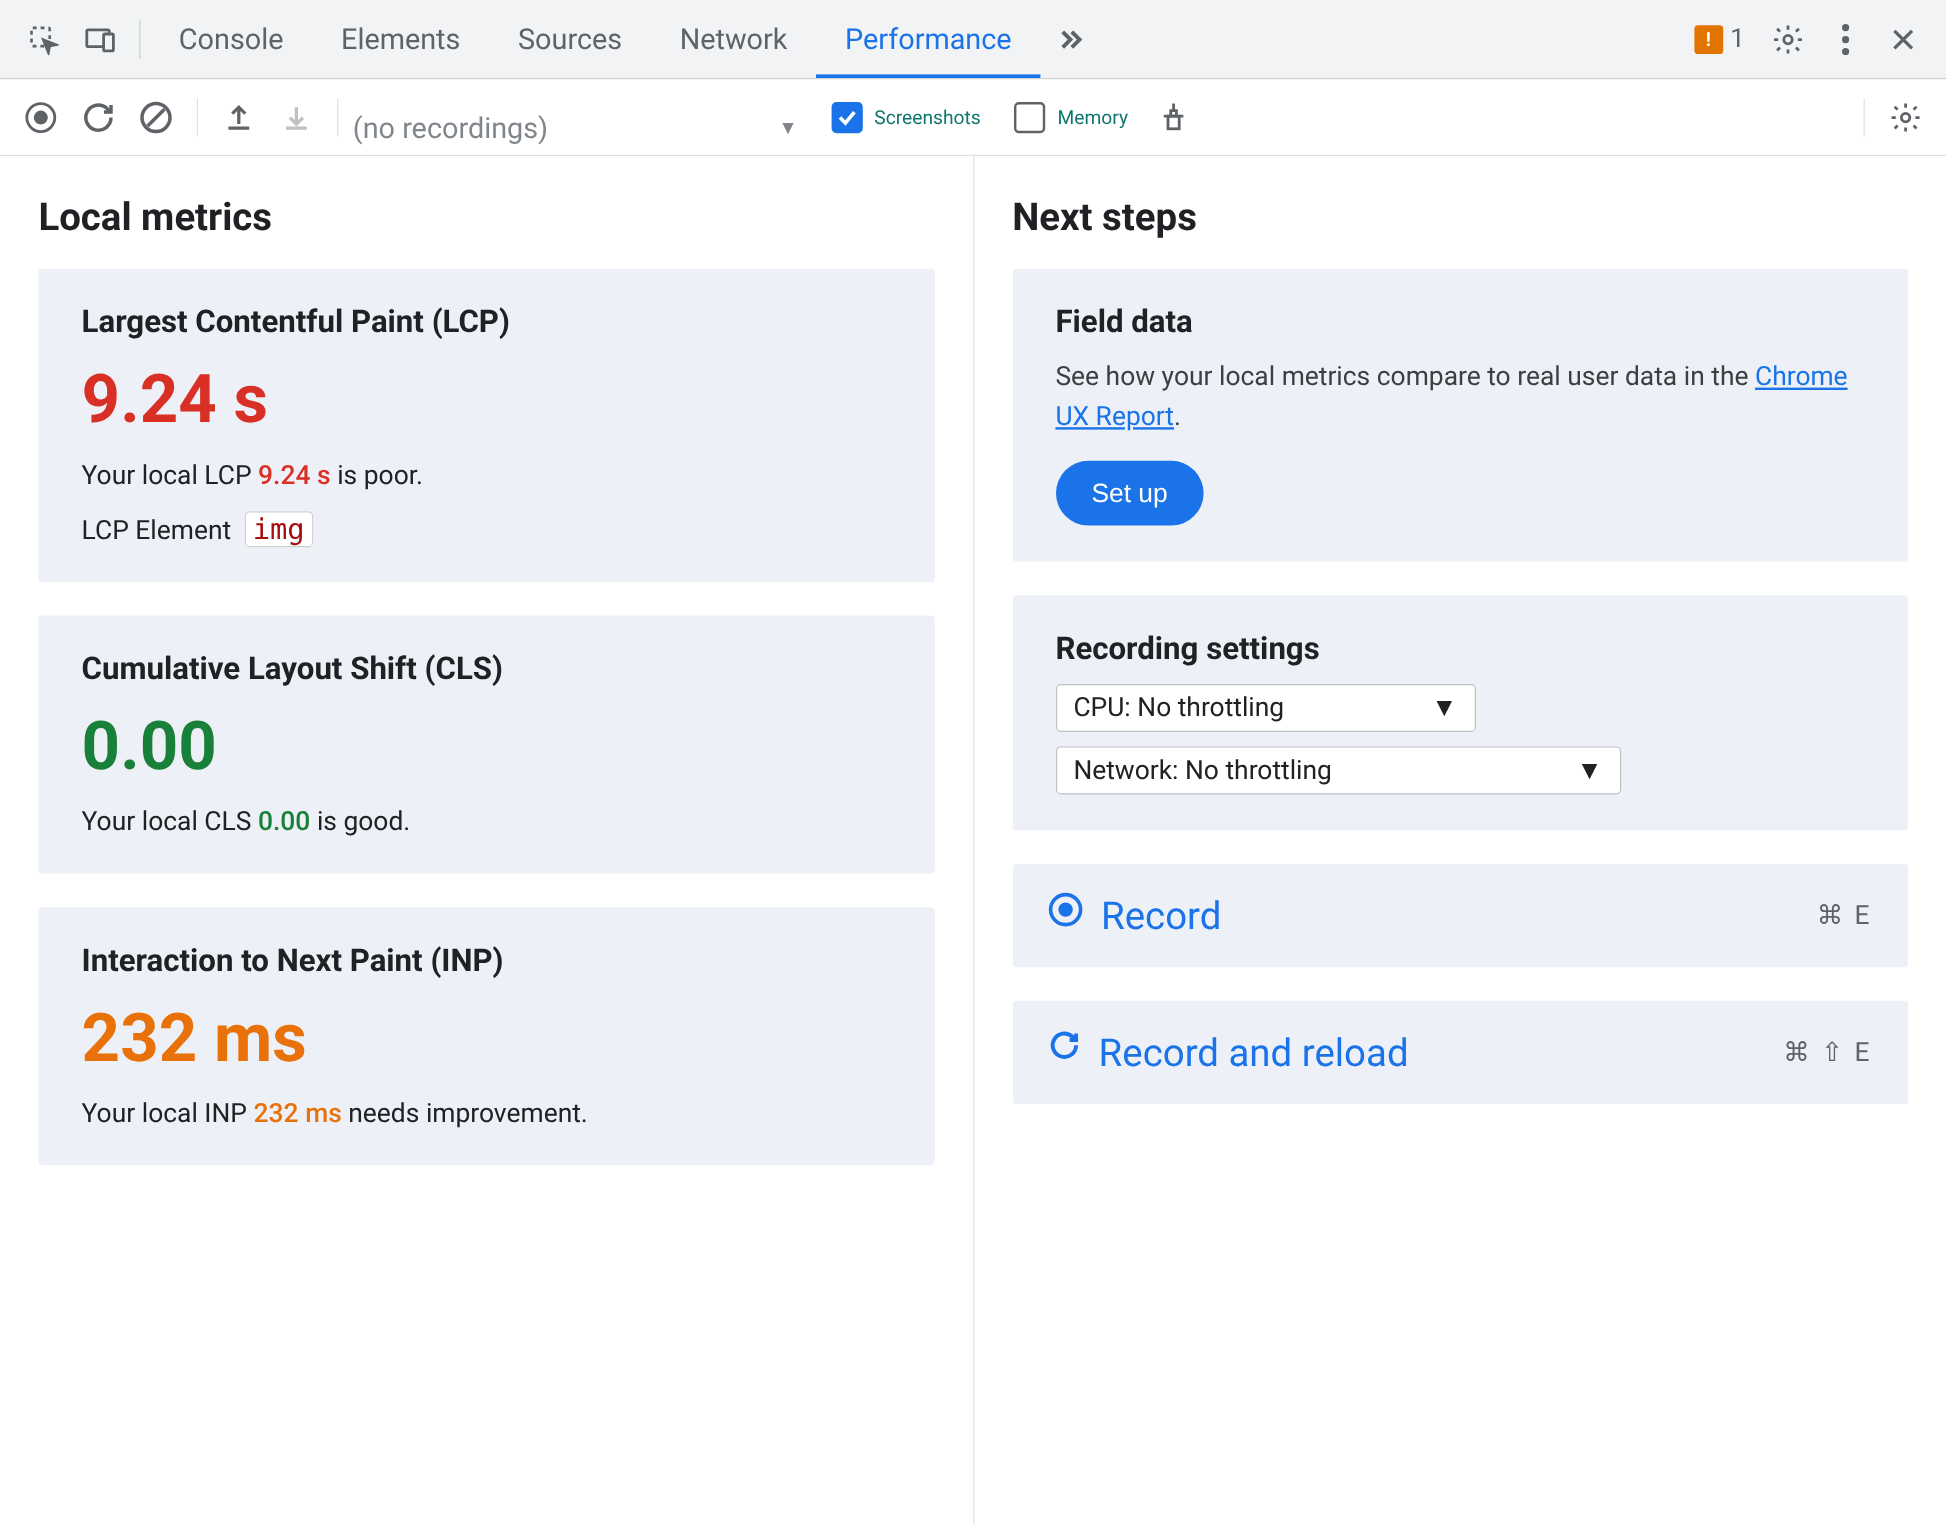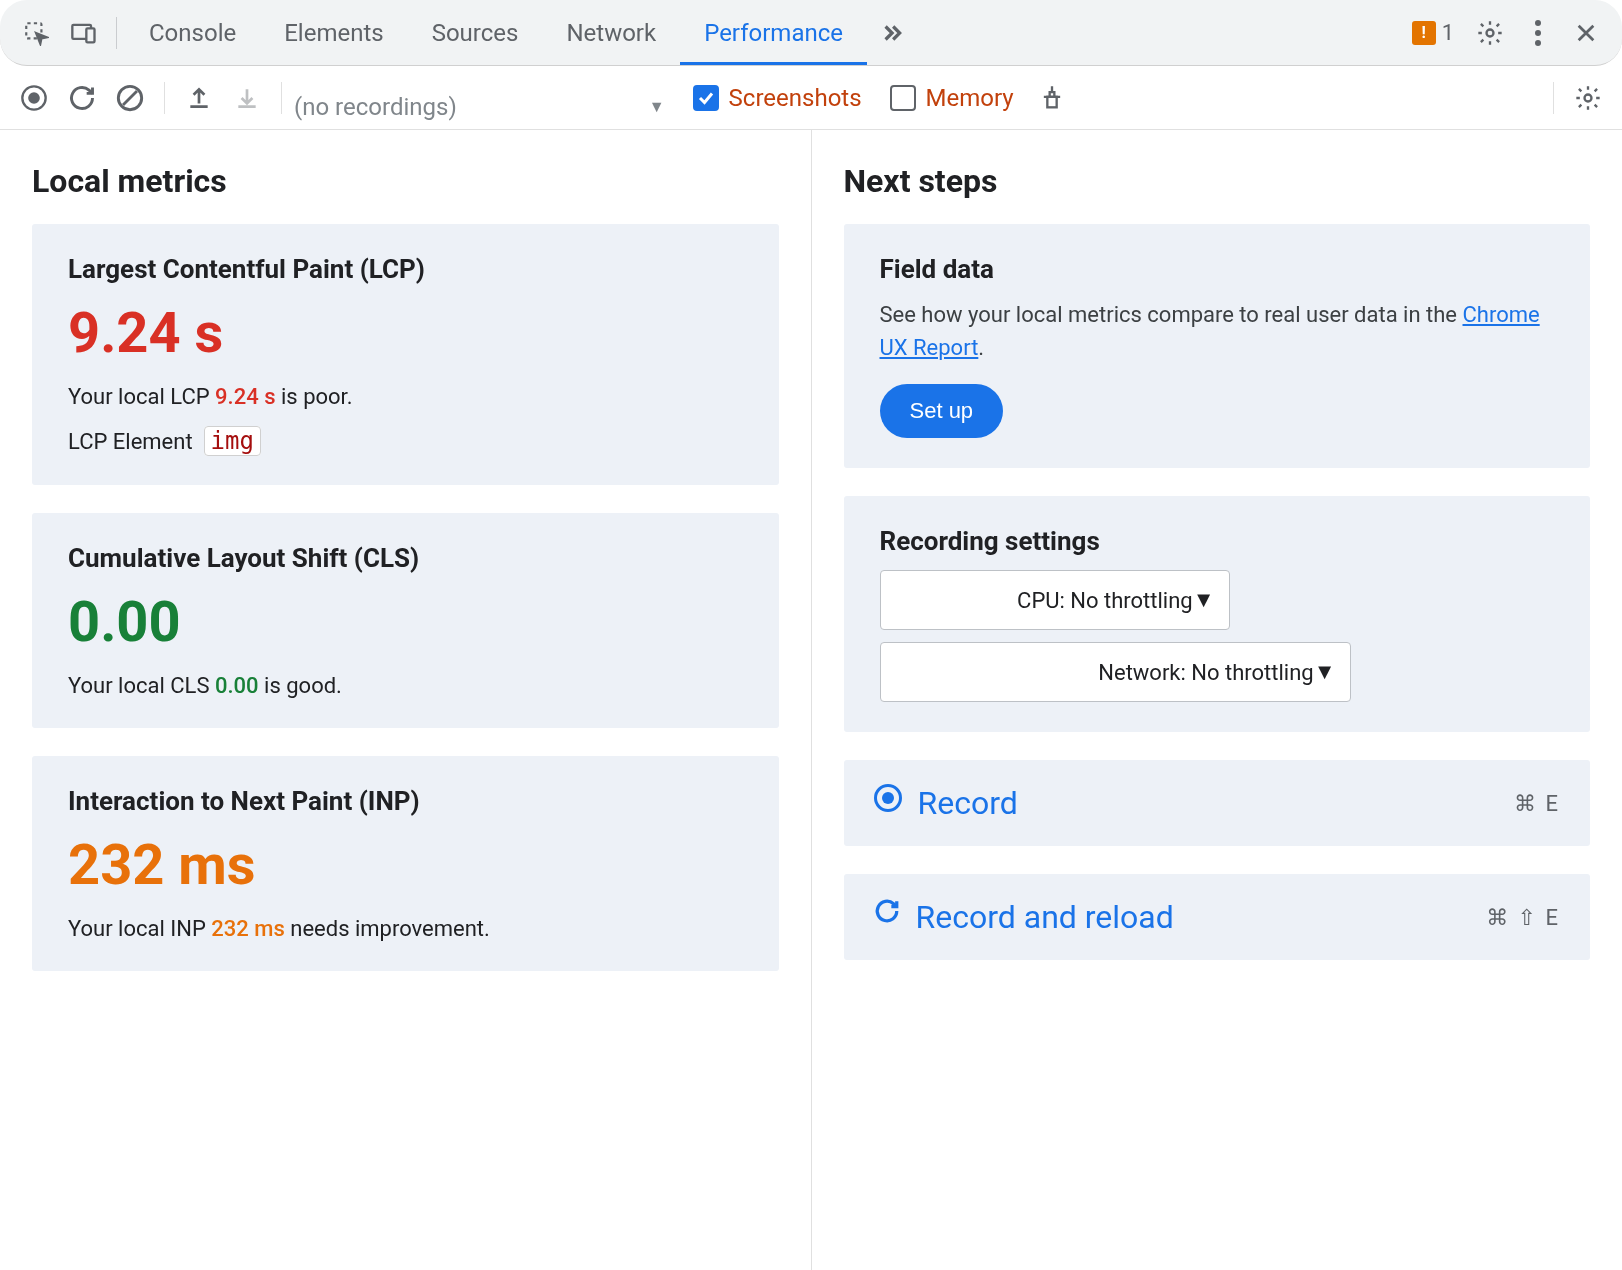--- a/index.html
+++ b/index.html
@@ -11,21 +11,20 @@
   height: 1270px;
   font-size: 18px;
 }
 .top-tabs {
   display: flex;
   align-items: center;
   height: 66px;
   background: #f1f3f4;
   border-bottom: 1px solid #d0d0d0;
   padding: 0 12px;
-  border-radius: 27px;
 }
 .top-tabs .iconbtn {
   width: 48px;
   height: 48px;
   display: flex;
   align-items: center;
   justify-content: center;
   cursor: pointer;
   color: #5f6368;
 }
@@ -71,21 +70,21 @@
 }
 .toolbar .iconbtn {
   width:44px;height:44px;display:flex;align-items:center;justify-content:center;cursor:pointer;color:#5f6368;
 }
 .toolbar .divider {width:1px;height:32px;background:#e0e0e0;margin:0 8px;}
 .toolbar .recordings {
   display:flex;align-items:center;gap:12px;color:#80868b;font-size:24px;margin-top:18px;
 }
 .toolbar .recordings .chev { font-size:16px; color:#80868b; margin-left:180px;}
 .toolbar .chk {
-  display:flex;align-items:center;gap:10px;font-size:24px;color:#c2410c;margin-left:24px;
+  display:flex;align-items:center;gap:10px;font-size:16px;color:#0f766e;margin-left:24px;
 }
 .toolbar .chkbox {
   width:26px;height:26px;border:2px solid #5f6368;border-radius:4px;display:flex;align-items:center;justify-content:center;
 }
 .toolbar .chkbox.checked {background:#1a73e8;border-color:#1a73e8;color:#fff;}
 .main {
   display:flex;
   height:calc(100% - 130px);
 }
 .col-left { flex:1; padding:32px 32px; border-right:1px solid #e0e0e0;}
@@ -119,21 +118,21 @@
 .step-card .card-title {font-size:26px;font-weight:700;margin-bottom:14px;}
 .step-card .body-text {font-size:22px;color:#3c4043;line-height:1.5;margin-bottom:20px;}
 .step-card .body-text a {color:#1a73e8;text-decoration:underline;cursor:pointer;}
 .step-card .primary-btn {
   background:#1a73e8;color:#fff;border:none;border-radius:28px;padding:14px 30px;font-size:22px;cursor:pointer;
 }
 .step-card .select-row {
   display:flex;gap:12px;flex-direction:column;
 }
 .step-card .fake-select {
-  background:#fff;border:1px solid #bdc1c6;border-radius:4px;padding:16px 14px;display:flex;align-items:center;justify-content:flex-end;font-size:22px;cursor:pointer;width:350px;
+  background:#fff;border:1px solid #bdc1c6;border-radius:4px;padding:6px 14px;display:flex;align-items:center;justify-content:space-between;font-size:22px;cursor:pointer;width:350px;
 }
 .step-card.action-row {
   display:flex;align-items:center;justify-content:space-between;padding:24px 30px;
 }
 .step-card.action-row .action-left {display:flex;align-items:flex-start;gap:16px;color:#1a73e8;font-size:32px;}
 .step-card.action-row .shortcut {color:#5f6368;font-size:22px;letter-spacing:2px;}
 .record-circle-outer {
   width:28px;height:28px;border:3px solid #1a73e8;border-radius:50%;display:flex;align-items:center;justify-content:center;
 }
 .record-circle-inner {width:12px;height:12px;background:#1a73e8;border-radius:50%;}

